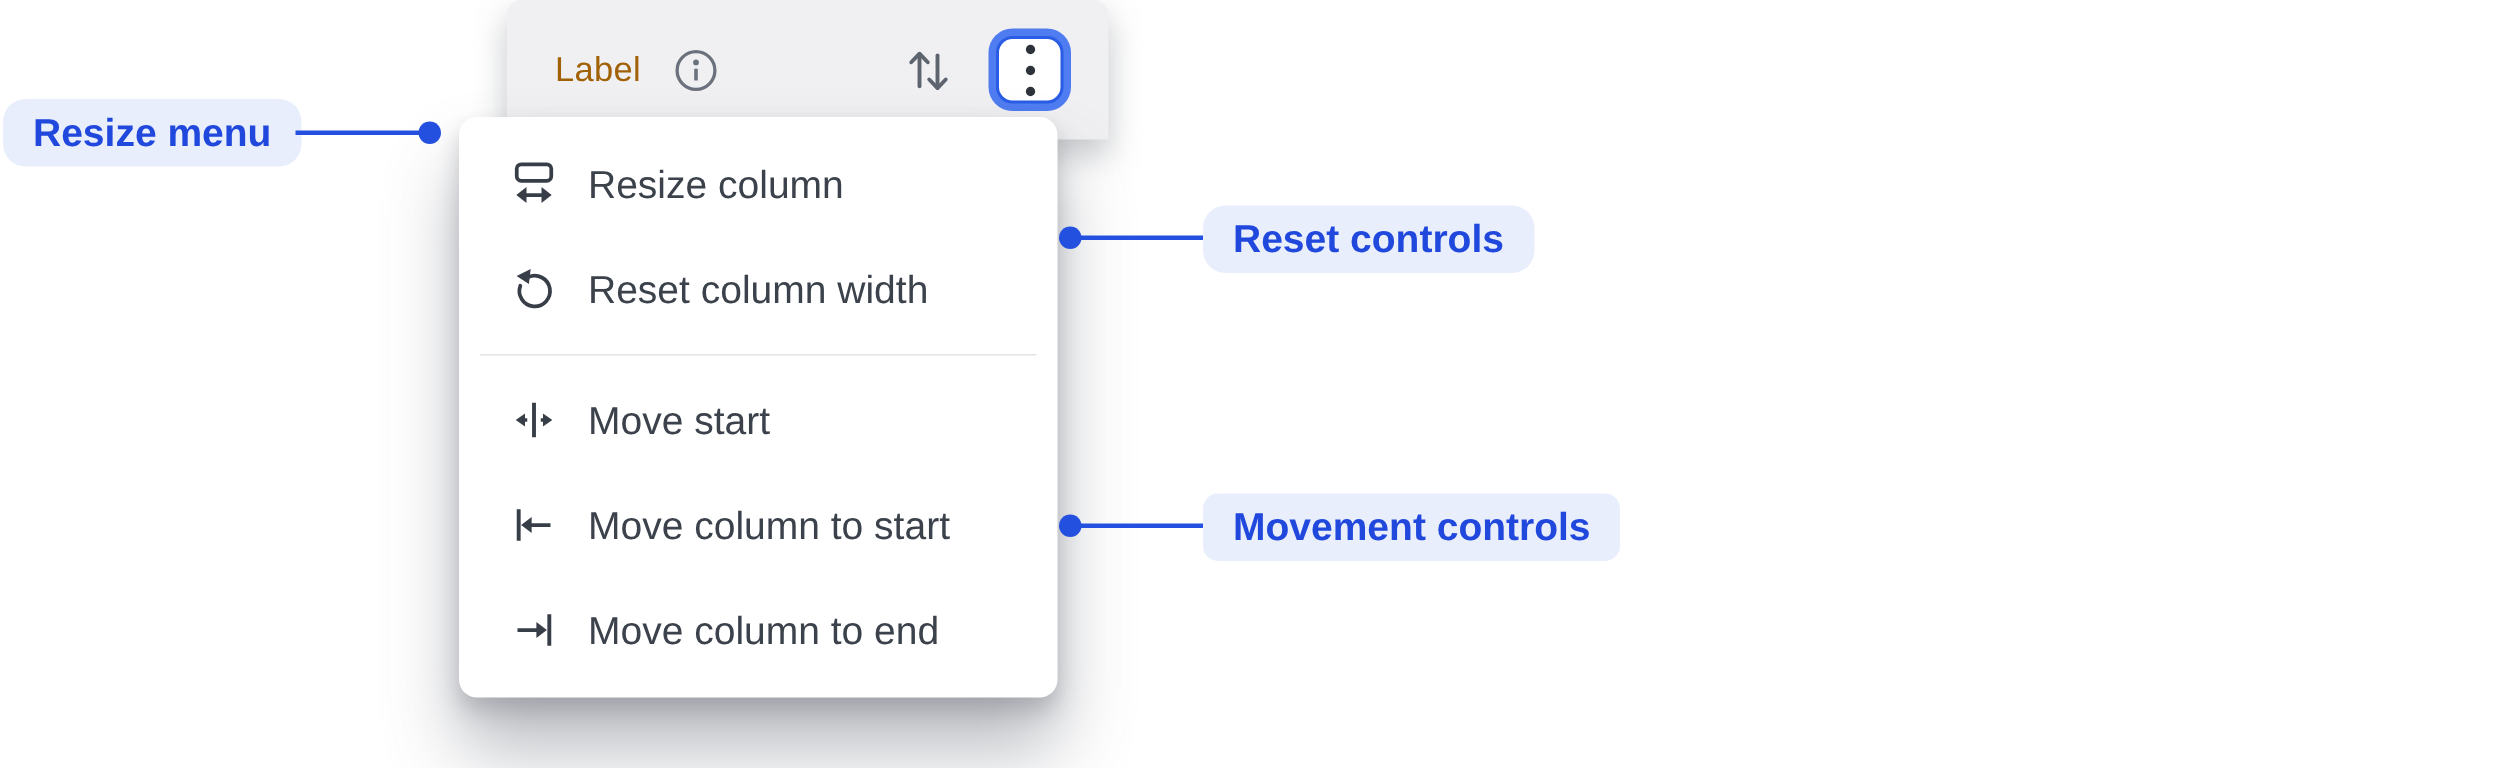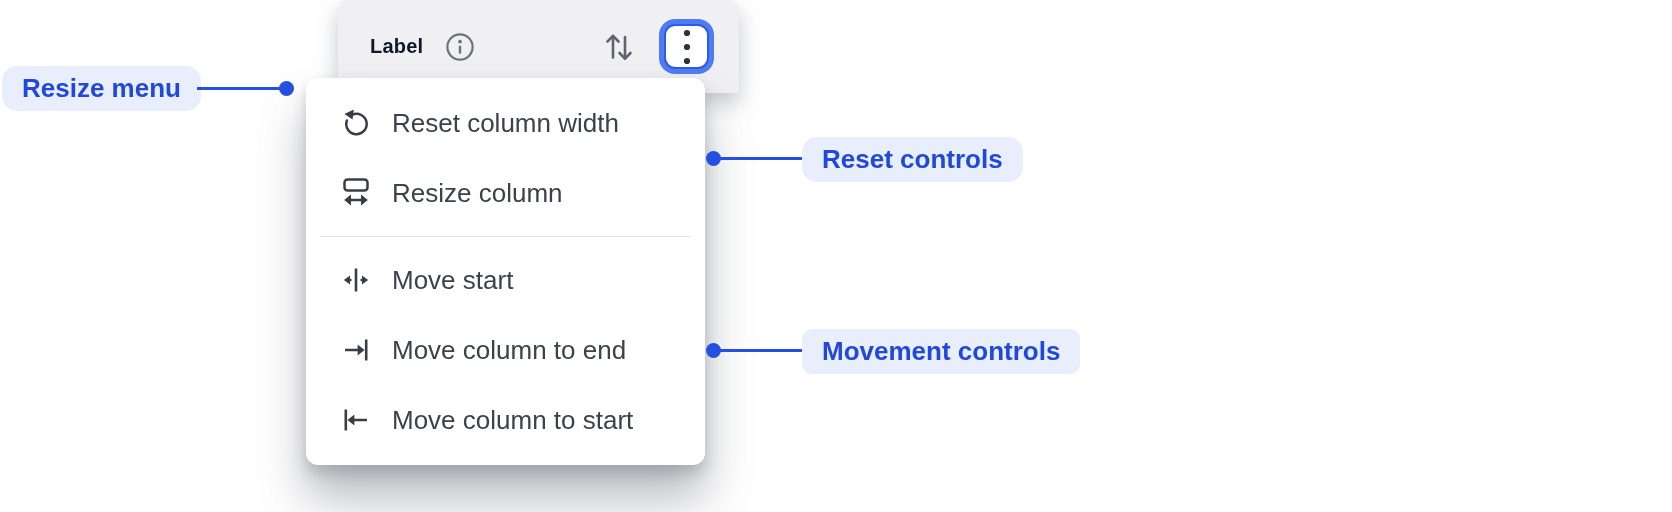--- a/index.html
+++ b/index.html
@@ -21,21 +21,21 @@
   
   .col-header{
     position:absolute;left:338px;top:0;width:401px;height:93px;
     background:var(--header-bg);
     border-radius:10px 10px 0 0;
     box-shadow:0 10px 22px rgba(88,94,104,0.35);
     display:flex;align-items:center;
     padding:0 30px 0 32px;
     z-index:1;
   }
-  .col-title{font-size:20px;font-weight:700;color:#0f172a;letter-spacing:.2px;}
+  .col-title{font-size:23px;font-weight:400;color:#a16207;letter-spacing:.2px;}
   .hdr-info{margin-left:22px;display:flex;align-items:center;}
   .hdr-spacer{flex:1}
   .hdr-sort{display:flex;align-items:center;margin-right:29px;}
   .kebab-btn{
     width:45px;height:45px;border-radius:11px;
     background:#ffffff;border:2.5px solid var(--focus-ring-border);
     box-shadow:0 0 0 5px var(--focus-ring-outer);
     display:flex;align-items:center;justify-content:center;
     cursor:pointer;
   }
@@ -107,74 +107,74 @@
         </svg>
       </span>
     </button>
   </div>
 
   <div class="menu">
 
     <div class="menu-item">
       <span class="mi-icon">
         <svg width="30" height="32" viewBox="0 0 30 32">
-          <path d="M11.2 7.76 A 10.2 10.2 0 1 1 5.9 13.5" fill="none" stroke="#383e47" stroke-width="2.5" stroke-linecap="round"></path>
-          <path d="M3.4 7.0 L12.8 2.4 L11.6 12.4 Z" fill="#383e47"></path>
-        </svg>
-      </span>
-      <span class="mi-label">Reset column width</span>
-    </div>
-
-    <div class="menu-item">
-      <span class="mi-icon">
-        <svg width="30" height="32" viewBox="0 0 30 32">
           <rect x="3.5" y="2.5" width="23" height="11" rx="3" fill="none" stroke="#383e47" stroke-width="2.5"></rect>
           <line x1="7" y1="23" x2="23" y2="23" stroke="#383e47" stroke-width="2.5"></line>
           <path d="M10 17.6 L3.2 23 L10 28.4 Z" fill="#383e47"></path>
           <path d="M20 17.6 L26.8 23 L20 28.4 Z" fill="#383e47"></path>
         </svg>
       </span>
       <span class="mi-label">Resize column</span>
+    </div>
+
+    <div class="menu-item">
+      <span class="mi-icon">
+        <svg width="30" height="32" viewBox="0 0 30 32">
+          <path d="M11.2 7.76 A 10.2 10.2 0 1 1 5.9 13.5" fill="none" stroke="#383e47" stroke-width="2.5" stroke-linecap="round"></path>
+          <path d="M3.4 7.0 L12.8 2.4 L11.6 12.4 Z" fill="#383e47"></path>
+        </svg>
+      </span>
+      <span class="mi-label">Reset column width</span>
     </div>
 
     <div class="menu-divider"></div>
 
     <div class="menu-item">
       <span class="mi-icon">
         <svg width="30" height="30" viewBox="0 0 30 30">
           <line x1="15" y1="3.5" x2="15" y2="26.5" stroke="#383e47" stroke-width="2.6"></line>
           <line x1="10.5" y1="15" x2="6" y2="15" stroke="#383e47" stroke-width="2.4"></line>
           <path d="M9 10.6 L2.8 15 L9 19.4 Z" fill="#383e47"></path>
           <line x1="19.5" y1="15" x2="24" y2="15" stroke="#383e47" stroke-width="2.4"></line>
           <path d="M21 10.6 L27.2 15 L21 19.4 Z" fill="#383e47"></path>
         </svg>
       </span>
       <span class="mi-label">Move start</span>
     </div>
 
     <div class="menu-item">
       <span class="mi-icon">
         <svg width="30" height="30" viewBox="0 0 30 30">
+          <line x1="4.8" y1="4.5" x2="4.8" y2="25.5" stroke="#383e47" stroke-width="2.6"></line>
+          <line x1="26" y1="15" x2="12" y2="15" stroke="#383e47" stroke-width="2.5"></line>
+          <path d="M13.4 9.6 L6.4 15 L13.4 20.4 Z" fill="#383e47"></path>
+        </svg>
+      </span>
+      <span class="mi-label">Move column to start</span>
+    </div>
+
+    <div class="menu-item">
+      <span class="mi-icon">
+        <svg width="30" height="30" viewBox="0 0 30 30">
           <line x1="25.2" y1="4.5" x2="25.2" y2="25.5" stroke="#383e47" stroke-width="2.6"></line>
           <line x1="4" y1="15" x2="18" y2="15" stroke="#383e47" stroke-width="2.5"></line>
           <path d="M16.6 9.6 L23.6 15 L16.6 20.4 Z" fill="#383e47"></path>
         </svg>
       </span>
       <span class="mi-label">Move column to end</span>
-    </div>
-
-    <div class="menu-item">
-      <span class="mi-icon">
-        <svg width="30" height="30" viewBox="0 0 30 30">
-          <line x1="4.8" y1="4.5" x2="4.8" y2="25.5" stroke="#383e47" stroke-width="2.6"></line>
-          <line x1="26" y1="15" x2="12" y2="15" stroke="#383e47" stroke-width="2.5"></line>
-          <path d="M13.4 9.6 L6.4 15 L13.4 20.4 Z" fill="#383e47"></path>
-        </svg>
-      </span>
-      <span class="mi-label">Move column to start</span>
     </div>
 
   </div>
 
   <div class="chip" style="left:2px;top:66px;">Resize menu</div>
   <div class="conn-line" style="left:197px;top:87px;width:89px;"></div>
   <div class="conn-dot" style="left:279px;top:81px;"></div>
 
   <div class="conn-dot" style="left:706px;top:151px;"></div>
   <div class="conn-line" style="left:714px;top:157px;width:90px;"></div>

